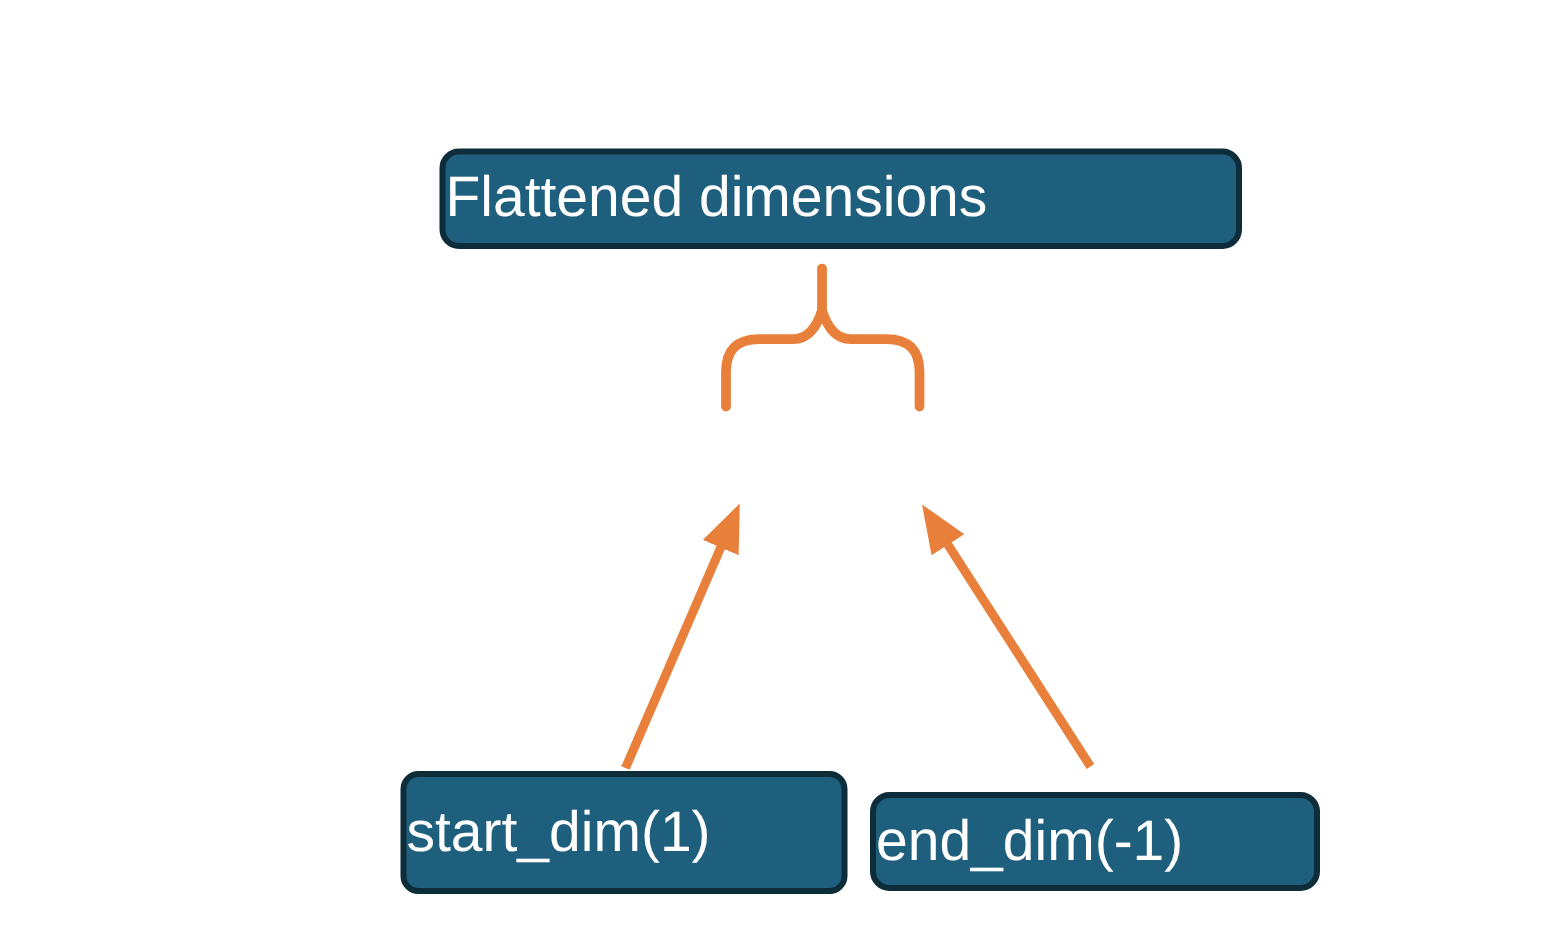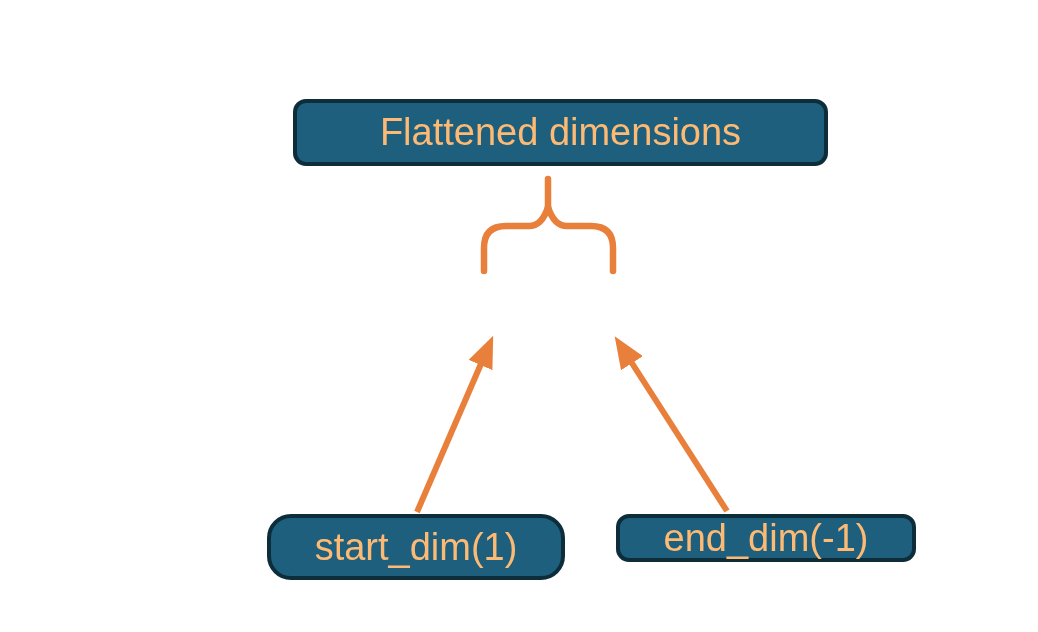--- a/index.html
+++ b/index.html
@@ -13,24 +13,23 @@
     height: 632px;
     background: #ffffff;
     overflow: hidden;
     font-family: "Liberation Sans", sans-serif;
   }
   .node {
     position: absolute;
     box-sizing: border-box;
     background: #1e5f7e;
     border: 4px solid #0e2d3a;
-    color: #fdba74;
+    color: #ffffff;
     display: flex;
     align-items: center;
-    justify-content: center;
     z-index: 1;
   }
   .node-flattened {
     left: 293px;
     top: 99px;
     width: 535px;
     height: 67px;
     border-radius: 13px;
     font-size: 38px;
   }
@@ -40,32 +39,31 @@
     width: 695px;
     height: 167px;
     border-radius: 26px;
     font-size: 50px;
     padding-top: 12px;
   }
   .node-start {
     left: 267px;
     top: 514px;
     width: 298px;
-    height: 66px;
-    border-radius: 24px;
+    height: 82px;
+    border-radius: 12px;
     font-size: 38px;
   }
   .node-end {
     left: 580px;
-    top: 514px;
+    top: 528px;
     width: 300px;
-    height: 48px;
+    height: 66px;
     border-radius: 13px;
     font-size: 38px;
-    margin-left: 36px;
   }
   .overlay {
     position: absolute;
     left: 0;
     top: 0;
     width: 1038px;
     height: 632px;
     z-index: 2;
     pointer-events: none;
   }

